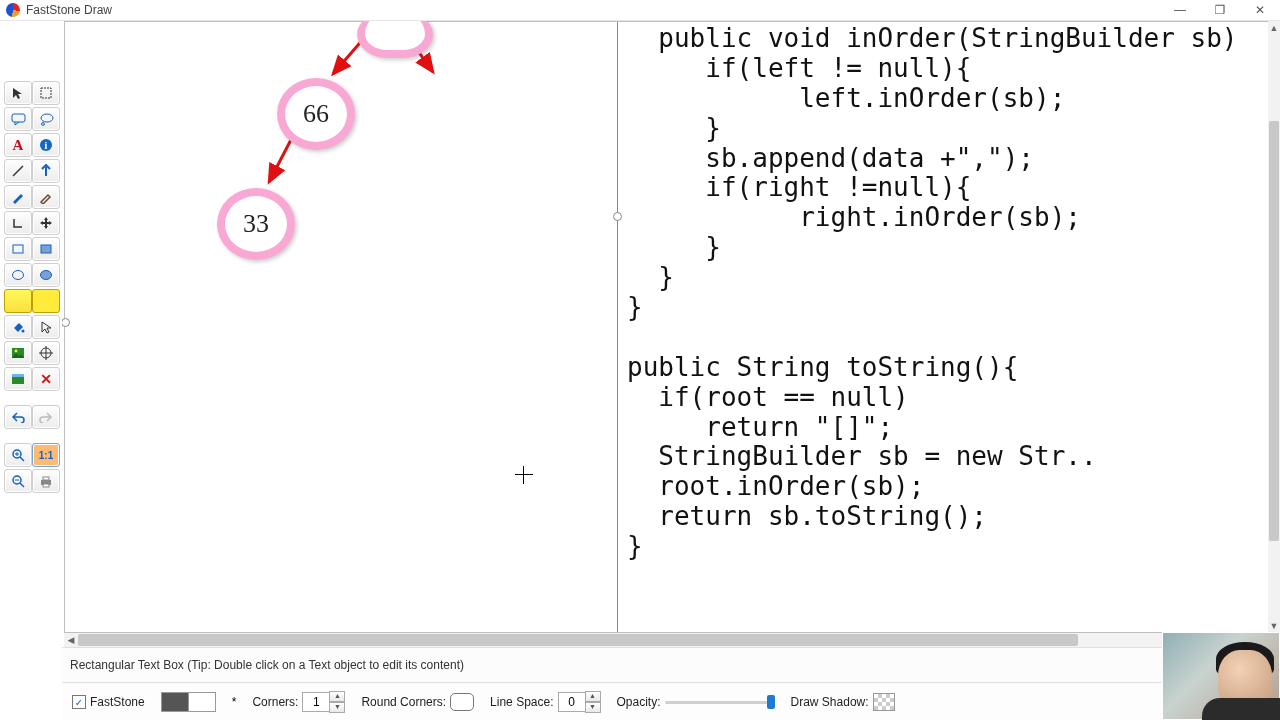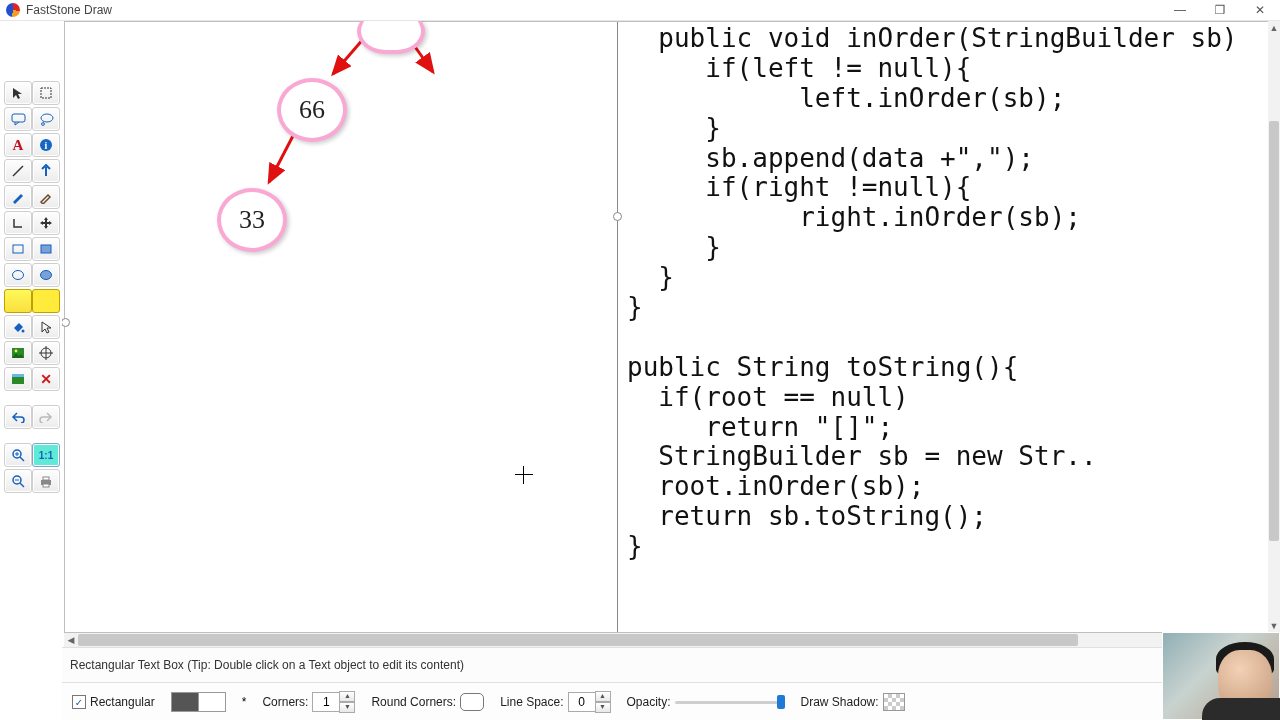--- a/index.html
+++ b/index.html
@@ -7,42 +7,42 @@
   .titlebar{height:20px;line-height:20px;display:flex;align-items:center;background:#fff;border-bottom:1px solid #e6e6e6;}
   .titlebar .app-icon{width:14px;height:14px;margin:0 6px 0 6px;border-radius:50%;background:conic-gradient(#e02424 0 100deg,#f0a020 100deg 190deg,#2050d0 190deg 360deg);} 
   .titlebar .title{flex:none;color:#444;}
   .titlebar .spacer{flex:1;}
   .winbtn{width:40px;height:20px;display:flex;align-items:center;justify-content:center;color:#555;}
   
   .app{display:flex;height:700px;}
   .toolcol{width:62px;background:#fff;border-right:0;padding-top:60px;display:flex;flex-direction:column;align-items:center;gap:4px;}
   .toolgrid{display:grid;grid-template-columns:26px 26px;gap:2px;}
   .toolbtn{width:26px;height:22px;border:1px solid #cfcfcf;background:linear-gradient(#fefefe,#ececec);border-radius:3px;display:flex;align-items:center;justify-content:center;font-size:13px;color:#333;box-shadow:inset 0 0 0 1px #fff;}
-  .toolbtn.sel{background:#5eead4;border-color:#7aa6d6;}
+  .toolbtn.sel{background:#fdba74;border-color:#7aa6d6;}
   .toolbtn.dim{color:#a9a9a9;}
   .toolbtn svg{display:block;}
   .swatch-y{background:#ffeb3b;border:1px solid #c0a000;width:26px;height:22px;border-radius:3px;}
   .swatch-y.h{background:linear-gradient(#fff95a,#f9e03e);} 
   .toolgap{height:6px;}
   
   .main{flex:1;display:flex;flex-direction:column;}
   .canvaswrap{position:relative;flex:1;margin-left:0;margin-top:0;overflow:hidden;}
   .canvas{position:absolute;left:2px;top:0;right:10px;bottom:14px;border:1px solid #bfbfbf;background:#fff;}
   .split{position:absolute;top:0;bottom:0;left:552px;width:0;border-left:1px solid #888;}
   .anchor{position:absolute;width:7px;height:7px;border:1px solid #888;background:#fff;border-radius:50%;}
   .vscroll{position:absolute;right:0;top:0;width:12px;bottom:14px;background:#f2f2f2;}
   .vscroll .thumb{position:absolute;left:1px;right:1px;top:100px;height:420px;background:#c8c8c8;border-radius:2px;}
   .vscroll .arrow{position:absolute;left:0;right:0;height:14px;display:flex;align-items:center;justify-content:center;color:#666;font-size:9px;}
   .vscroll .arrow.up{top:0;} .vscroll .arrow.dn{bottom:0;}
   .hscroll{position:absolute;left:2px;right:10px;bottom:0;height:14px;background:#f2f2f2;}
   .hscroll .thumb{position:absolute;top:1px;bottom:1px;left:14px;width:1000px;background:#c8c8c8;border-radius:2px;}
   .hscroll .arrow{position:absolute;top:0;bottom:0;width:14px;display:flex;align-items:center;justify-content:center;color:#666;font-size:9px;}
   .hscroll .arrow.l{left:0}.hscroll .arrow.r{right:0}
   
-  .node{position:absolute;width:62px;height:56px;border:4px solid #f9a8d4;border-radius:50%;background:#fff;display:flex;align-items:center;justify-content:center;font-family:Georgia,"Times New Roman",serif;font-size:26px;color:#222;box-shadow:2px 2px 4px rgba(0,0,0,.20);}
+  .node{position:absolute;width:62px;height:56px;border:8px solid #f9a8d4;border-radius:50%;background:#fff;display:flex;align-items:center;justify-content:center;font-family:Georgia,"Times New Roman",serif;font-size:26px;color:#222;box-shadow:2px 2px 4px rgba(0,0,0,.20);}
   .node.top{width:60px;height:40px;border-bottom-left-radius:30px 24px;border-bottom-right-radius:30px 24px;border-top:none;top:-12px;}
   
   .code{position:absolute;left:556px;right:0;top:0;bottom:0;padding:2px 6px 6px 6px;font-family:Consolas,Menlo,monospace;font-size:26px;line-height:1.15;color:#111;white-space:pre;letter-spacing:0px;}
   
   .cross{position:absolute;width:18px;height:18px;}
   .cross:before,.cross:after{content:"";position:absolute;background:#000;}
   .cross:before{left:8px;top:0;width:1px;height:18px;}
   .cross:after{top:8px;left:0;height:1px;width:18px;}
   
   .statusbar{height:18px;line-height:18px;padding:8px 8px;border-top:1px solid #e0e0e0;color:#333;background:#fcfcfc;}
@@ -300,21 +300,21 @@
         <div class="thumb"></div>
         <div class="arrow r">▶</div>
       </div>
     </div>
 
     <div class="statusbar">Rectangular Text Box (Tip: Double click on a Text object to edit its content)</div>
 
     <div class="optbar">
       <label>
         <span class="chk">✓</span>
-        <span>Rectangular</span>
+        <span>FastStone</span>
       </label>
       <span class="bgswatch">
           <span class="a"></span>
           <span class="b"></span>
         </span>
       <span>*</span>
 
       <label>
         <span>Corners:</span>
         <span class="spin">

